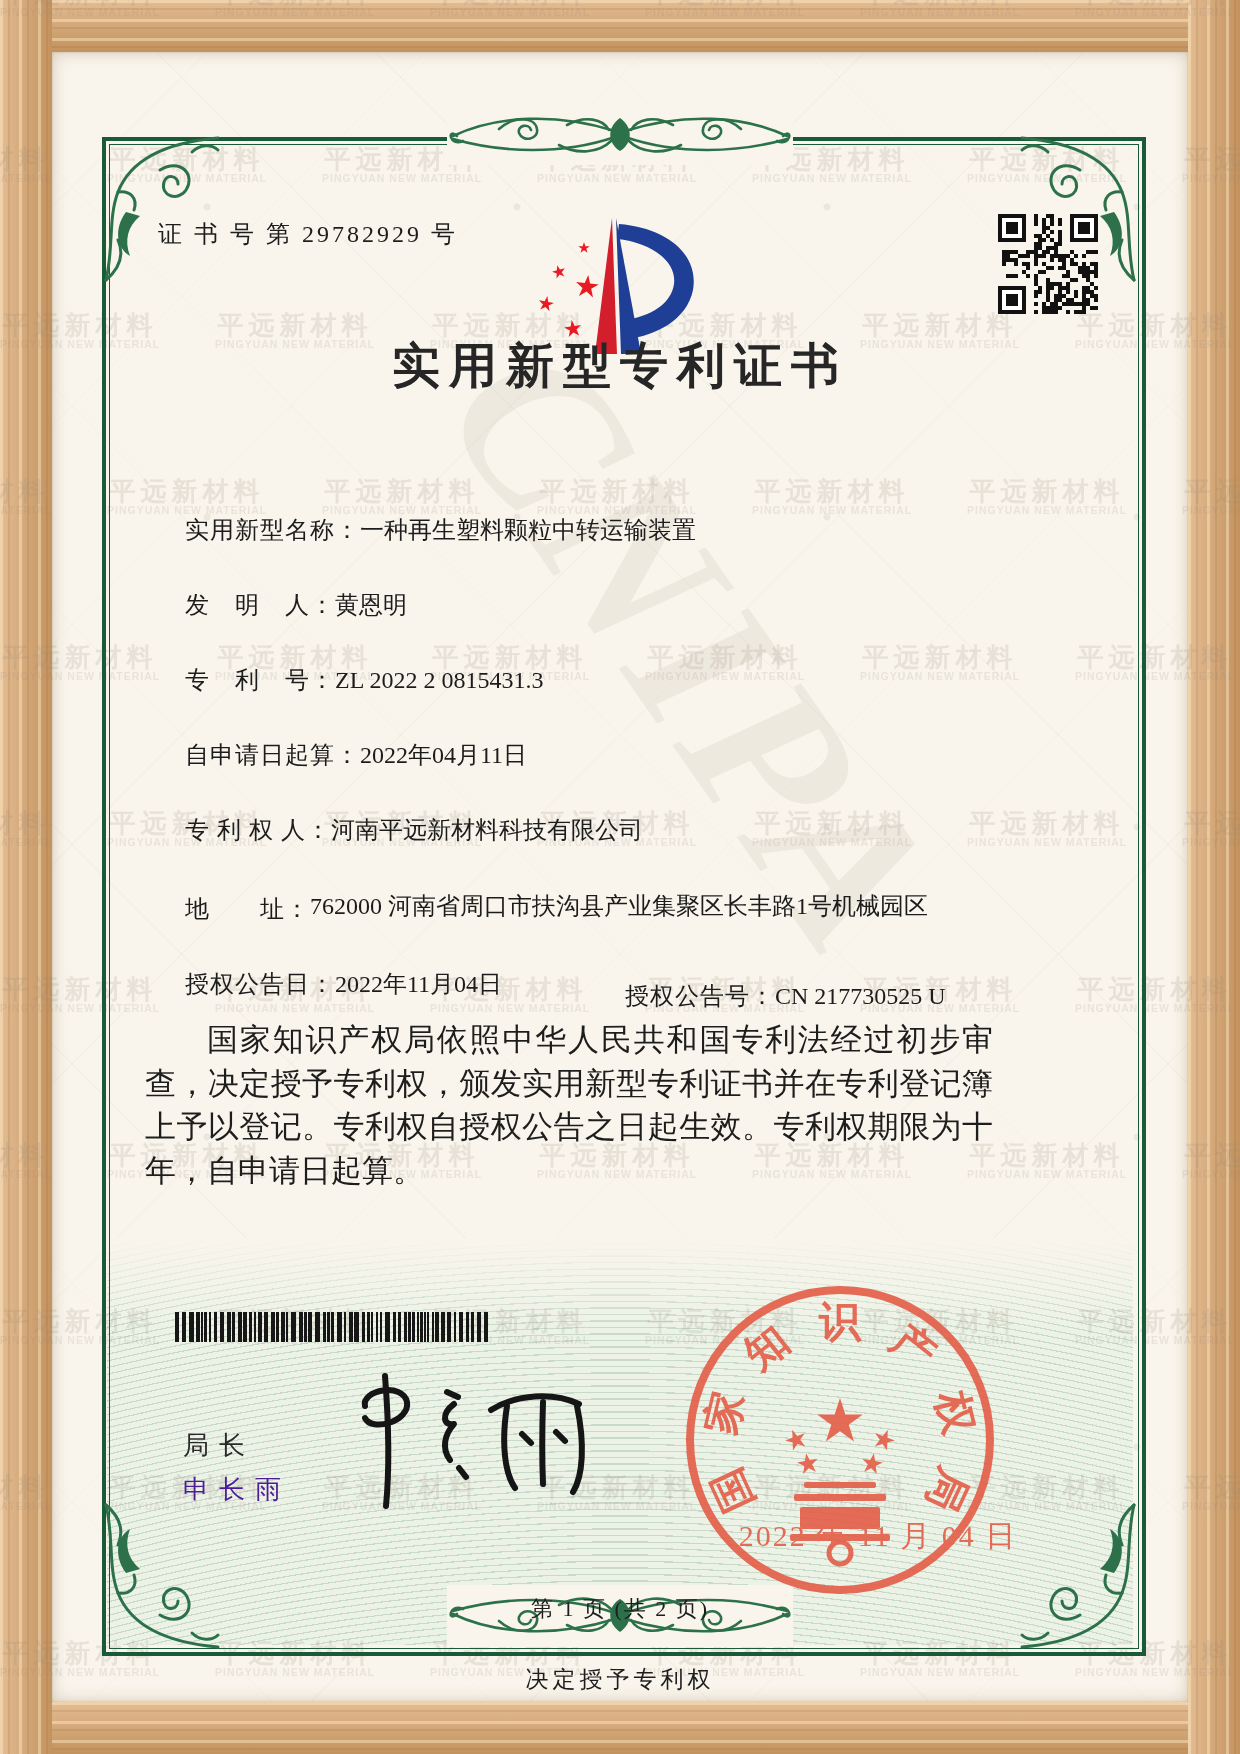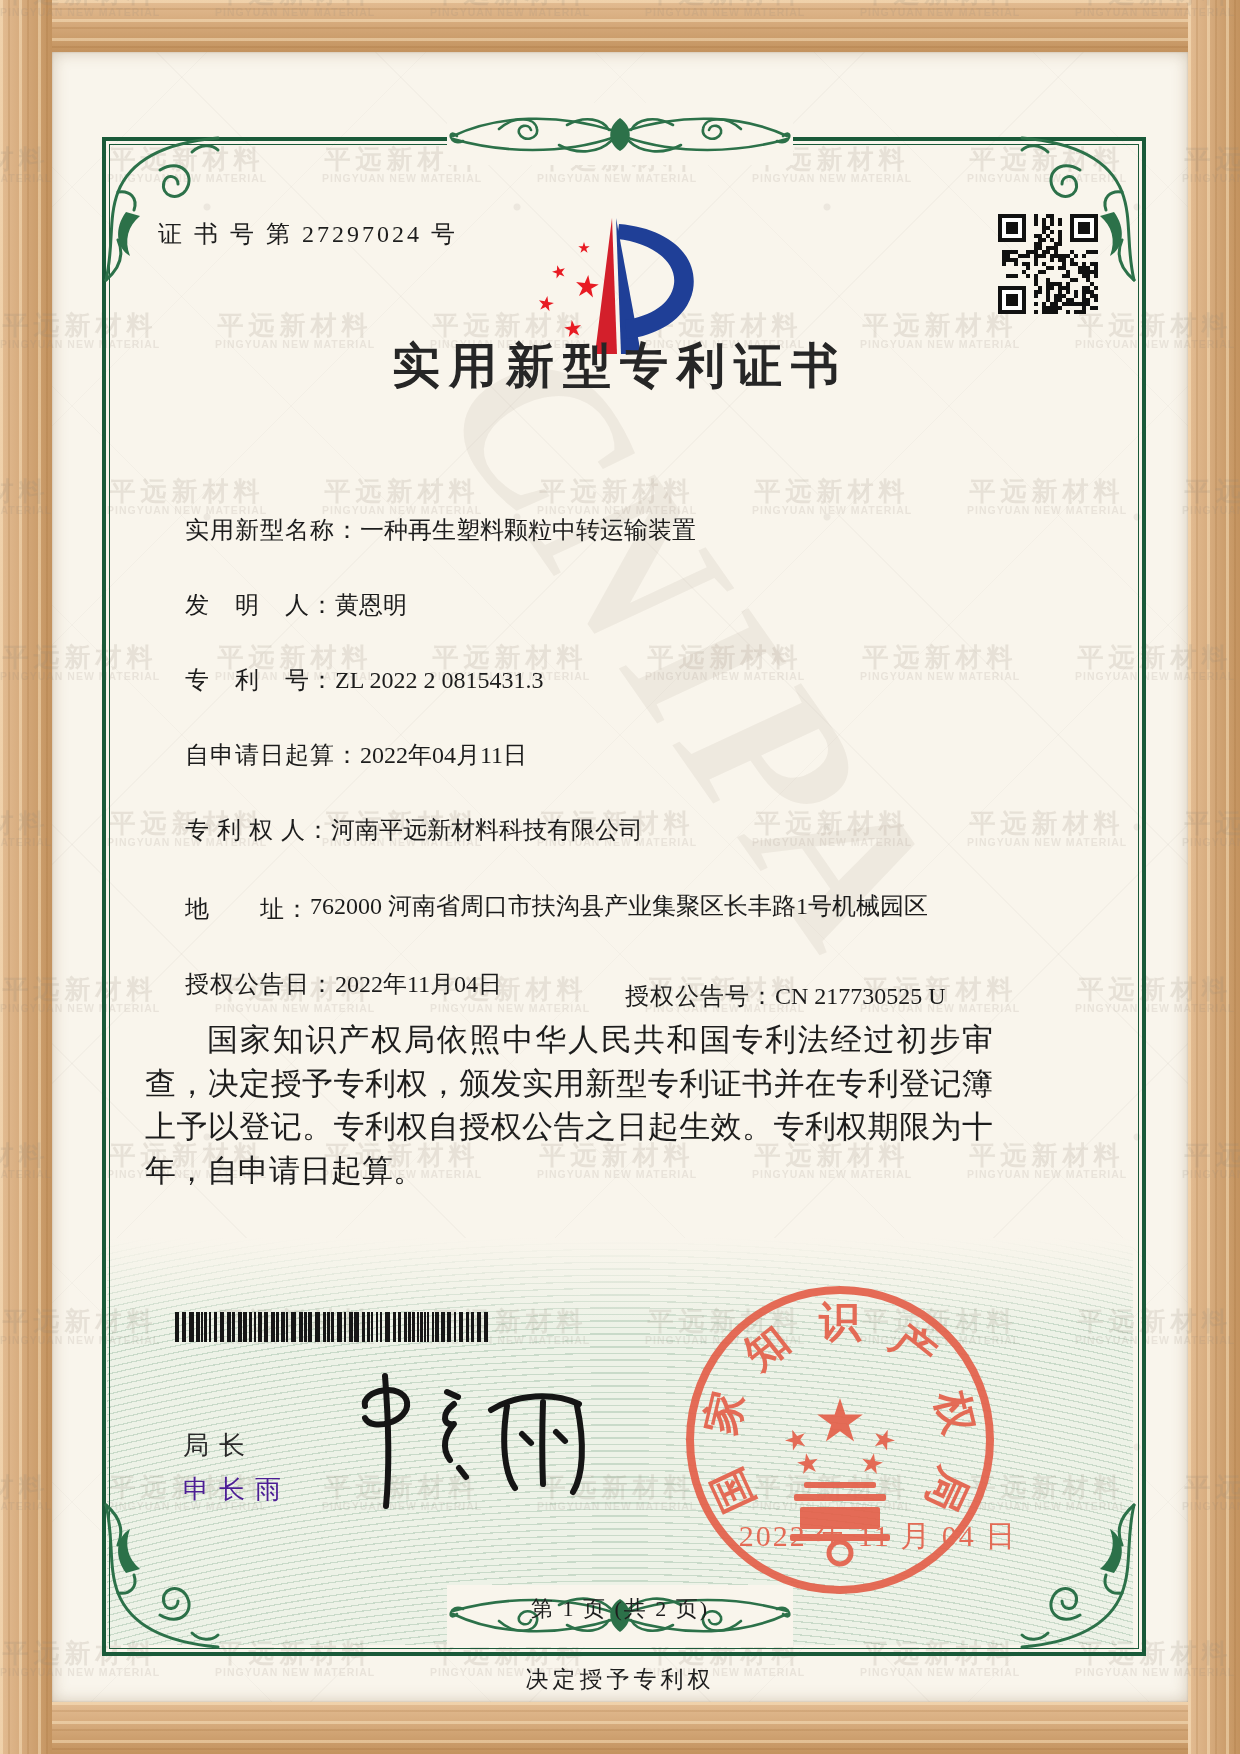--- a/index.html
+++ b/index.html
@@ -414,21 +414,21 @@
 <svg class="orn" style="left:1014px;top:130px;transform:scaleX(-1);" width="130" height="160" viewBox="0 0 130 160">
     <use href="#corner-g"></use>
   </svg>
 <svg class="orn" style="left:96px;top:1495px;transform:scaleY(-1);" width="130" height="160" viewBox="0 0 130 160">
     <use href="#corner-g"></use>
   </svg>
 <svg class="orn" style="left:1014px;top:1495px;transform:scale(-1,-1);" width="130" height="160" viewBox="0 0 130 160">
     <use href="#corner-g"></use>
   </svg>
 
-<div class="content abs" id="cert-no">证 书 号 第 27297024 号</div>
+<div class="content abs" id="cert-no">证 书 号 第 29782929 号</div>
 
 <svg class="content abs" id="logo" style="left:537px;top:212px;" width="175" height="150" viewBox="0 0 175 150">
   <defs>
     <path id="star" d="M0,-1 L0.2245,-0.309 L0.951,-0.309 L0.3633,0.118 L0.5878,0.809 L0,0.382 L-0.5878,0.809 L-0.3633,0.118 L-0.951,-0.309 L-0.2245,-0.309 Z"></path>
   </defs>
   <g fill="#e81b23">
     <use href="#star" transform="translate(47,36) scale(6)"></use>
     <use href="#star" transform="translate(22,60) scale(7) rotate(-15)"></use>
     <use href="#star" transform="translate(9,92) scale(8) rotate(10)"></use>
     <use href="#star" transform="translate(36,117) scale(9) rotate(-8)"></use>

